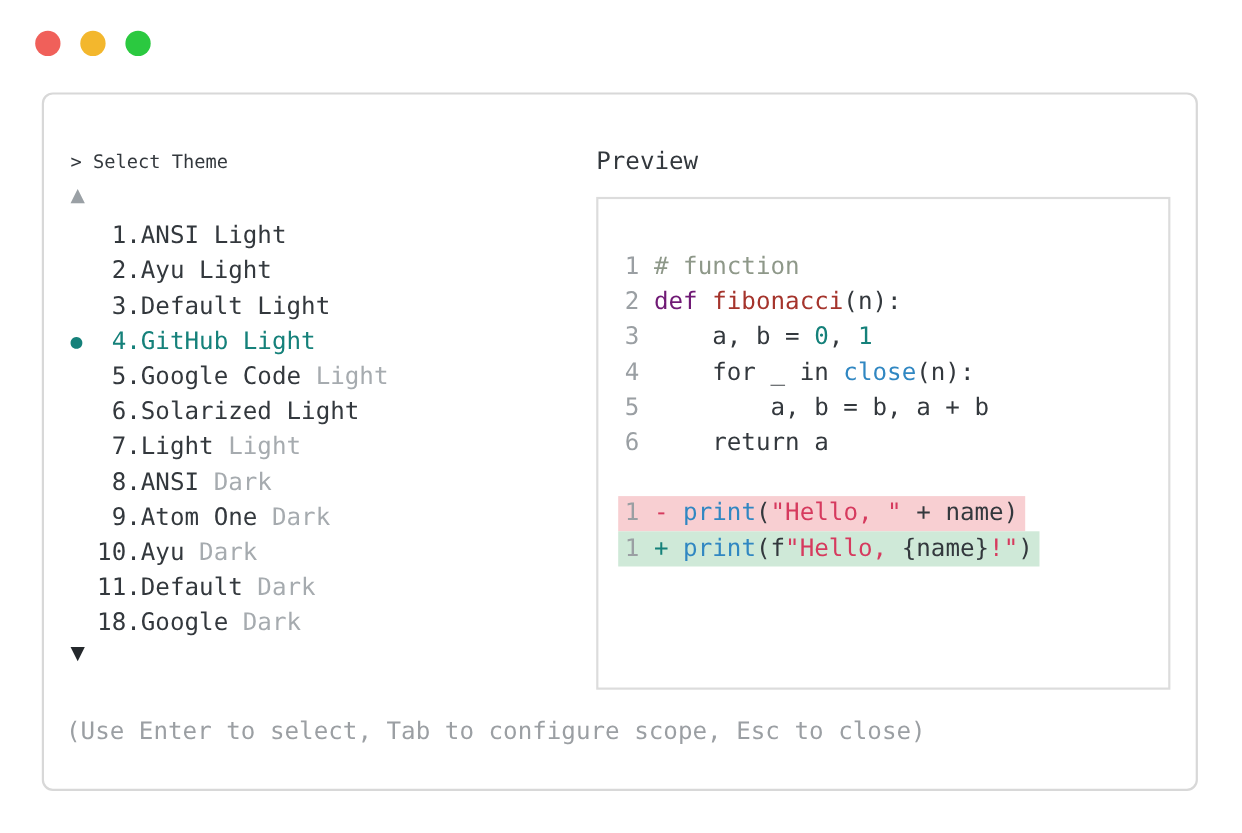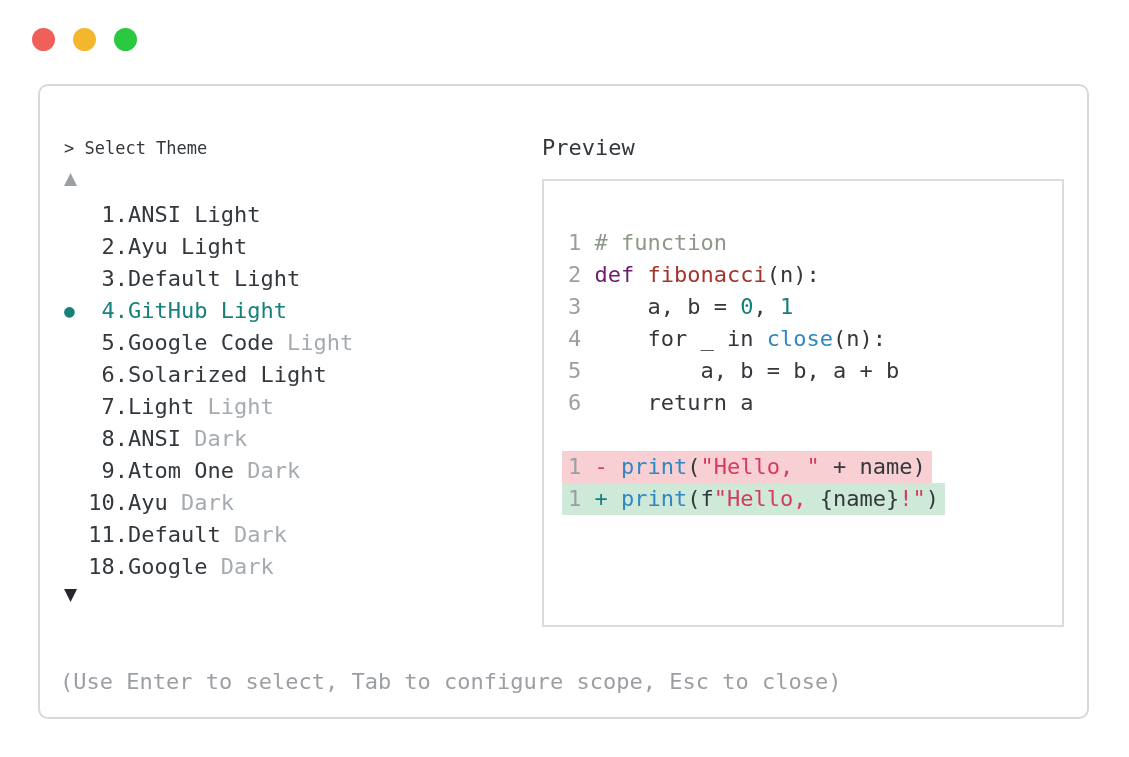--- a/index.html
+++ b/index.html
@@ -58,21 +58,21 @@
   .preview-box {
     position: absolute; left: 502px; top: 93px; width: 522px; height: 448px;
     border: 2px solid #dcdcdc; background: #ffffff;
     padding: 46px 10px 10px 24px; overflow: hidden;
   }
   .code-line { font-size: 22px; line-height: 32px; white-space: pre; color: #33383d; }
   .code-line .num { color: #9a9fa3; }
   .diff-bg { display: inline-block; line-height: 32px; padding: 0 6px; margin-left: -6px; }
 
   .footer-hint {
-    position: absolute; left: 20px; top: 580px;
+    position: absolute; left: 20px; top: 564px;
     font-size: 22px; line-height: 32px; color: #9b9fa3; white-space: pre;
   }
 </style>
 </head>
 <body>
 
 <div class="stage">
 
   <div class="traffic">
     <span class="dot" style="background: rgb(240, 96, 90);"></span>

